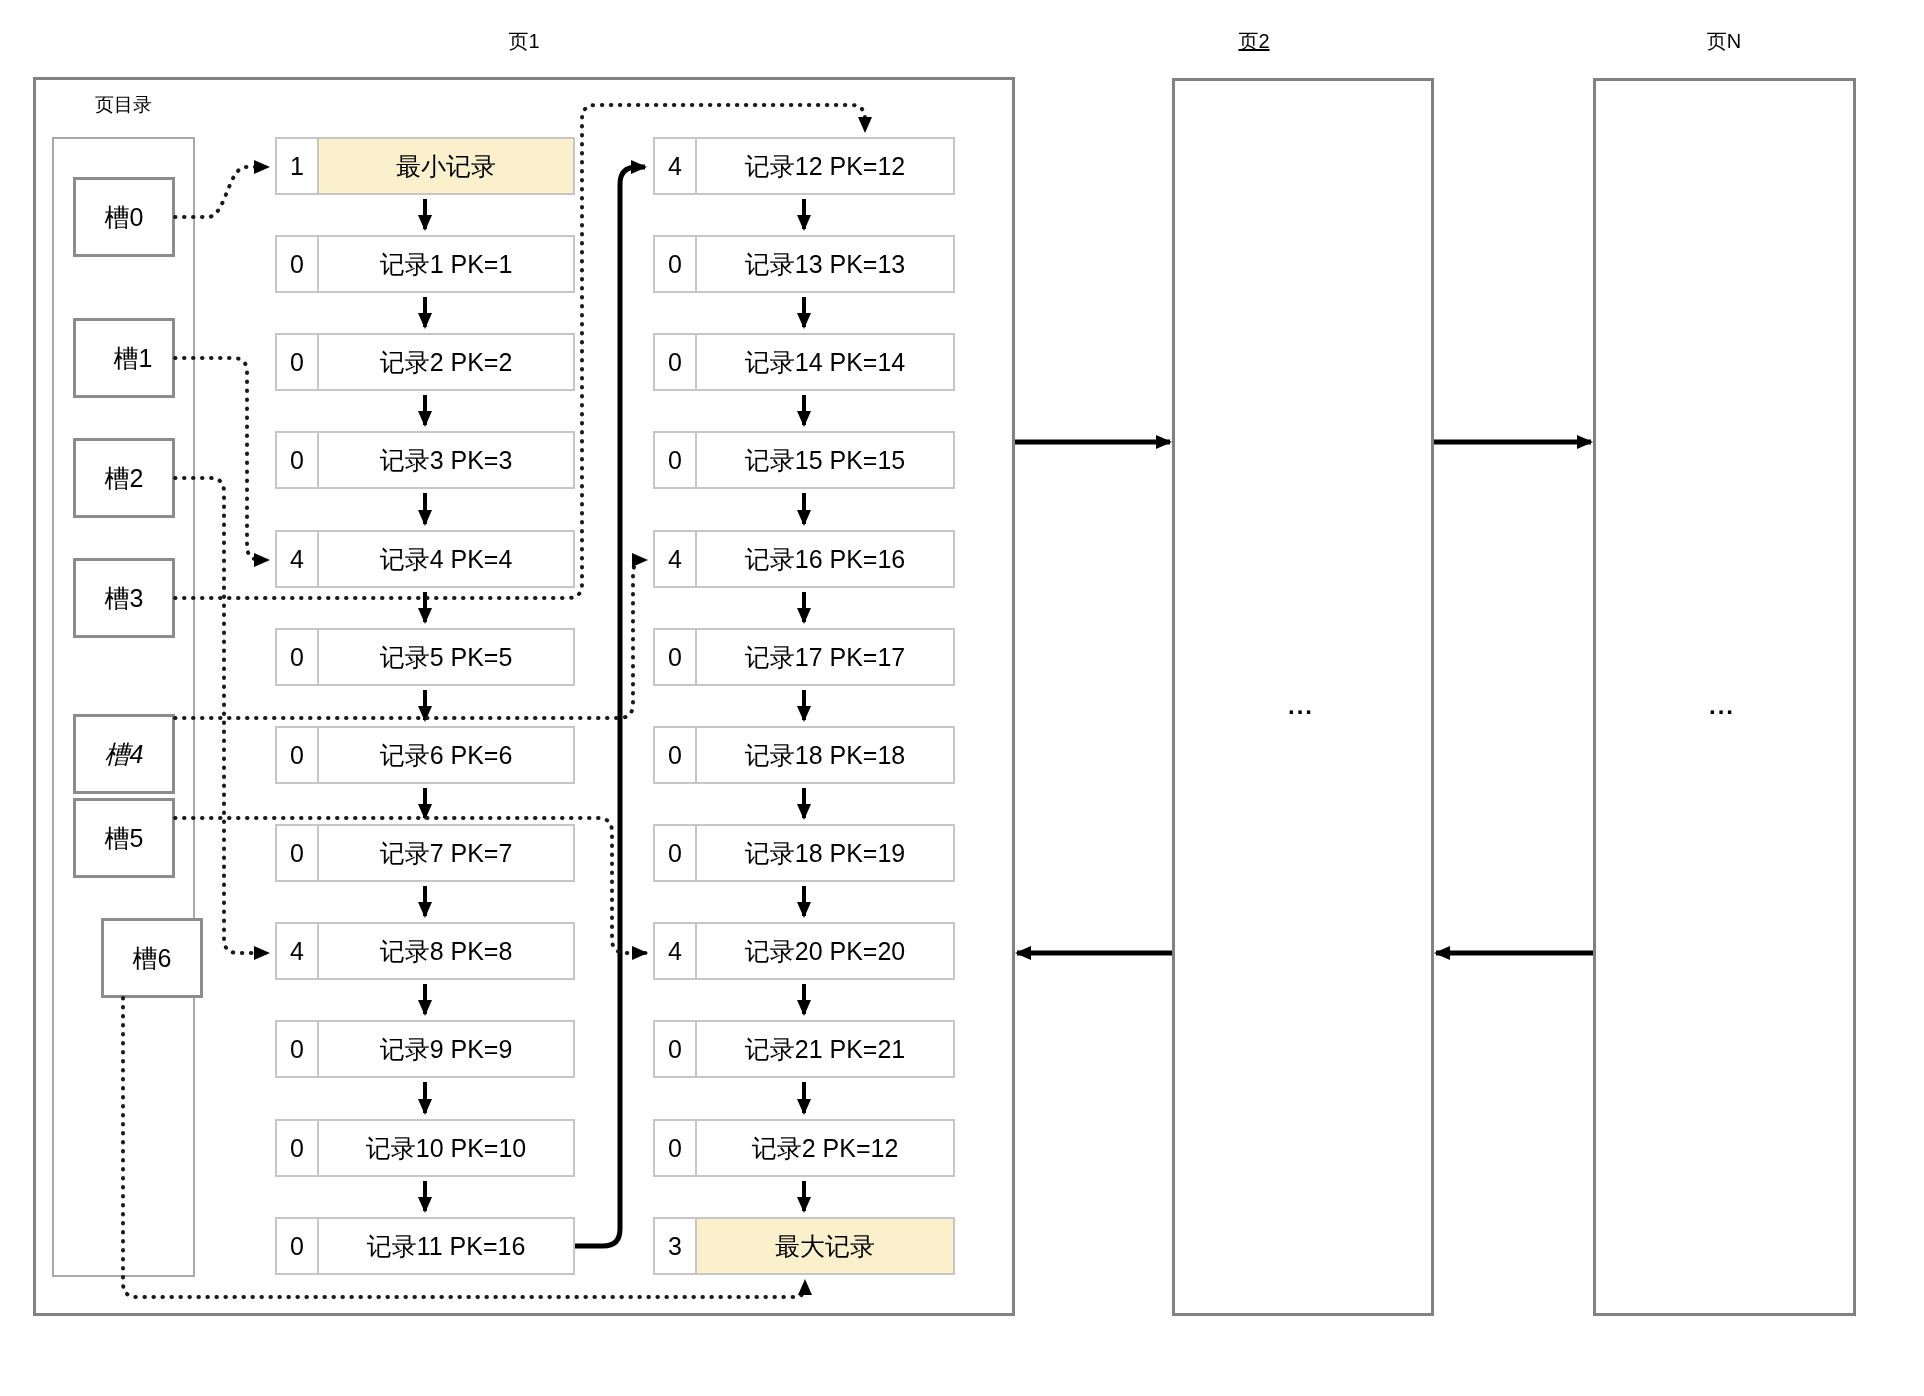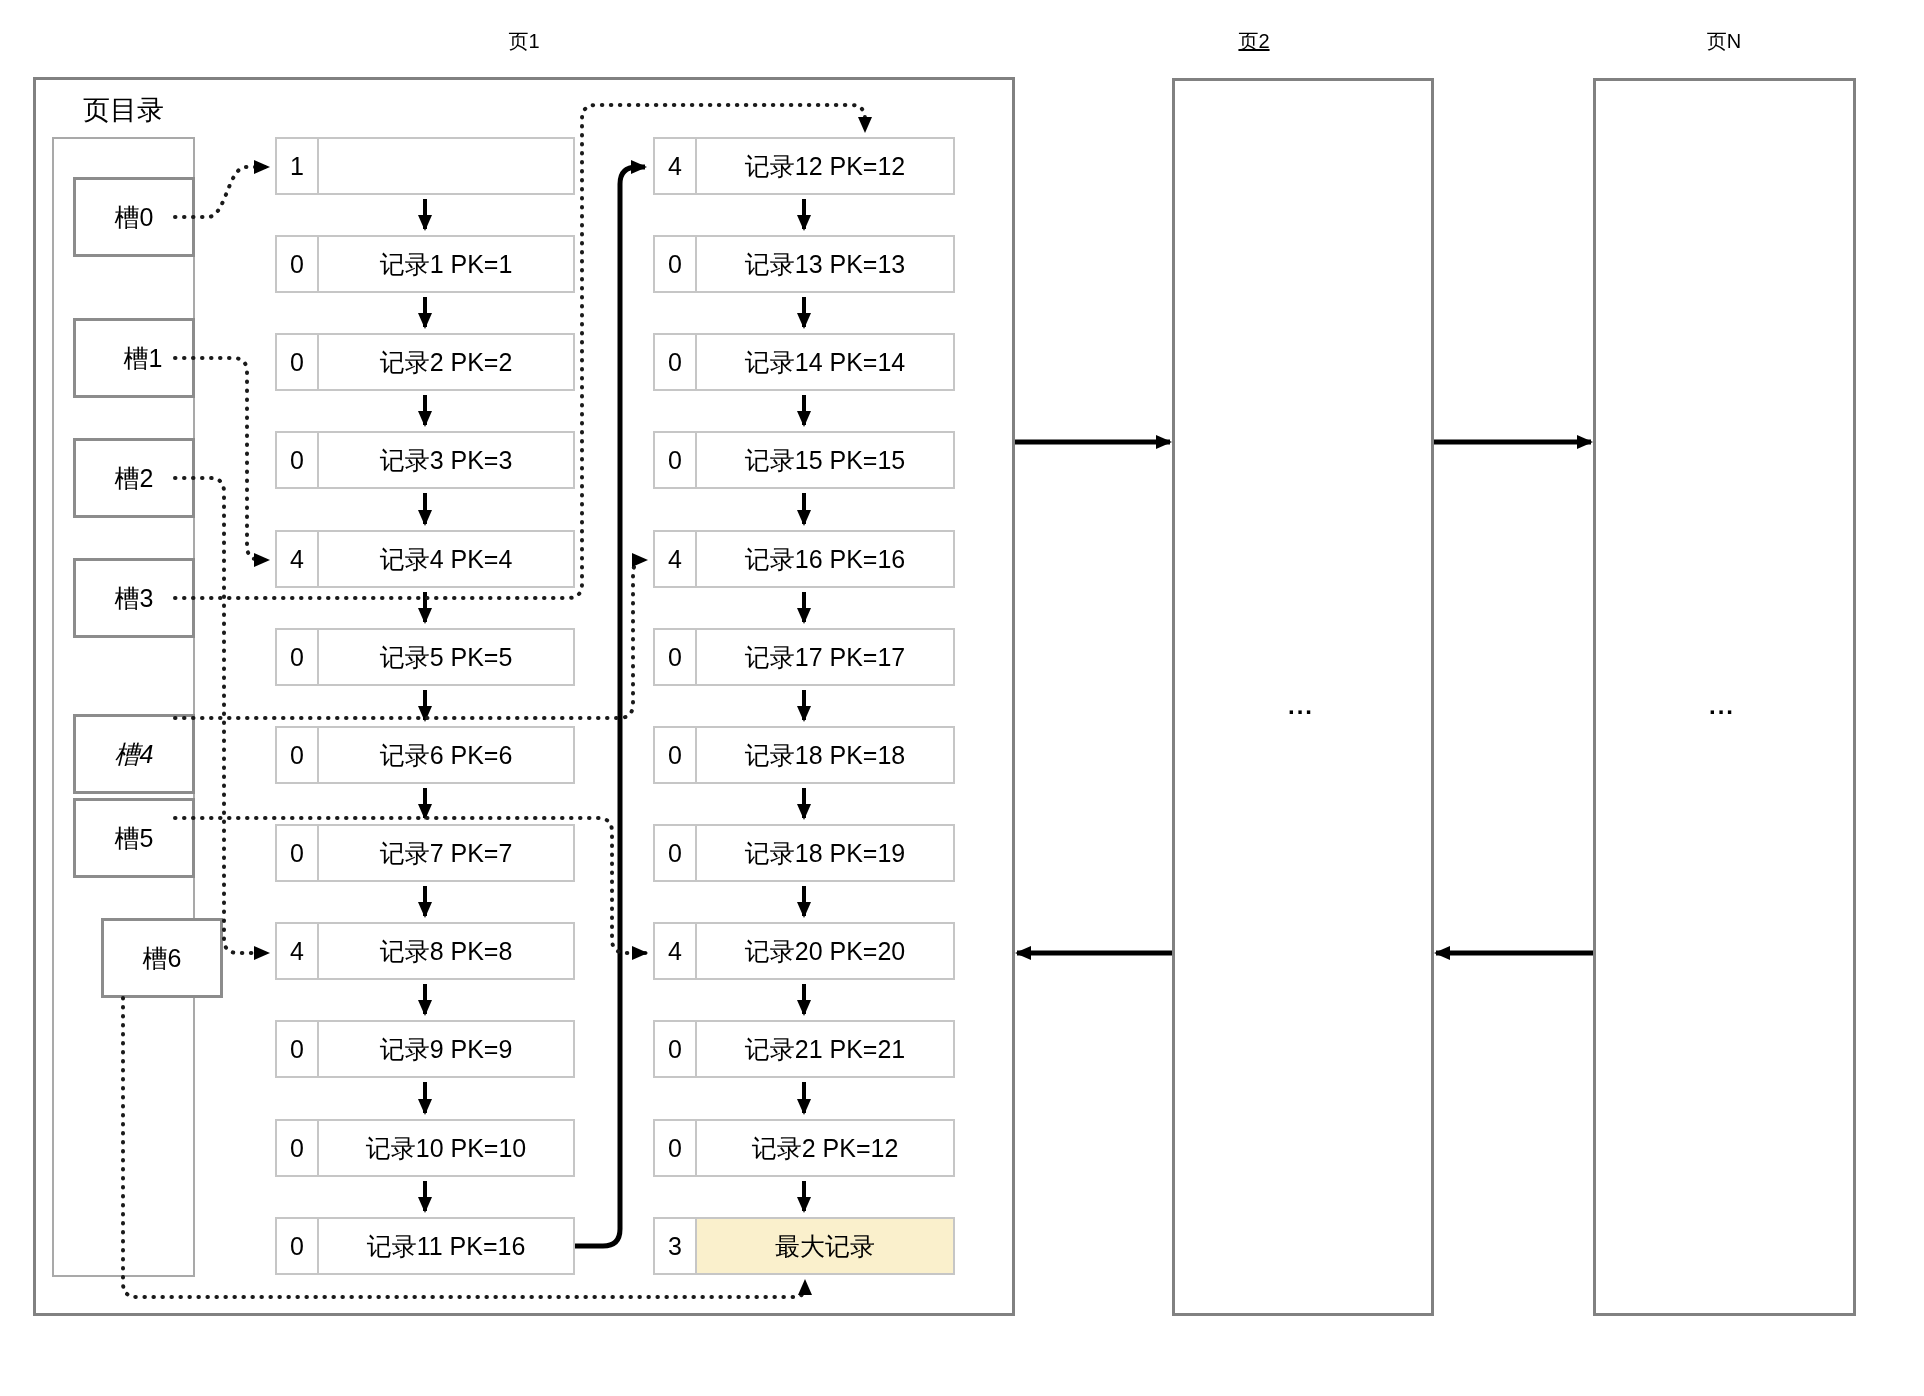--- a/index.html
+++ b/index.html
@@ -3,22 +3,22 @@
 <meta charset="utf-8">
 <style>
   html,body{margin:0;padding:0;background:#fff;}
   #canvas{position:relative;width:1924px;height:1396px;background:#fff;
           font-family:"Liberation Sans","DejaVu Sans",sans-serif;color:#000;overflow:hidden;}
   .page{position:absolute;border:3px solid #818181;background:#fff;box-sizing:border-box;}
   .page-label{position:absolute;font-size:20px;text-align:center;white-space:nowrap;}
   .dots{position:absolute;font-size:24px;font-weight:bold;letter-spacing:2px;}
   .dir-box{position:absolute;left:52px;top:137px;width:143px;height:1140px;
            border:2px solid #a9a9a9;box-sizing:border-box;background:#fff;}
-  .dir-label{position:absolute;left:52px;top:92px;width:143px;text-align:center;font-size:27px;}
-  .slot{position:absolute;left:73px;width:122px;height:80px;border:3px solid #8c8c8c;
+  .dir-label{position:absolute;left:52px;top:92px;width:143px;text-align:center;font-size:19px;}
+  .slot{position:absolute;left:73px;width:102px;height:80px;border:3px solid #8c8c8c;
         background:#fff;box-sizing:border-box;display:flex;align-items:center;justify-content:center;
         font-size:25px;}
   .row{position:absolute;height:58px;border:2px solid #c6c6c6;background:#fff;
        box-sizing:border-box;display:flex;font-size:25px;}
   .row .num{width:40px;flex:0 0 40px;border-right:2px solid #c6c6c6;display:flex;
             align-items:center;justify-content:center;background:#fff;}
   .row .lbl{flex:1;display:flex;align-items:center;justify-content:center;}
   .row.hl .lbl{background:var(--hl,#faf0cc);}
   #wires{position:absolute;left:0;top:0;pointer-events:none;}
 </style>
@@ -44,20 +44,21 @@
   <div class="slot" style="top:177px;">槽0</div>
   <div class="slot" style="top:318px;padding-left:18px;">槽1</div>
   <div class="slot" style="top:438px;">槽2</div>
   <div class="slot" style="top:558px;">槽3</div>
   <div class="slot" style="top:714px;font-style:italic;">槽4</div>
   <div class="slot" style="top:798px;">槽5</div>
   <div class="slot" style="top:918px;margin-left:28px;">槽6</div>
 
   <div class="row hl" style="left:275px;top:137px;width:300px;">
     <div class="num">1</div>
+    <div class="lbl">最小记录</div>
   </div>
   <div class="row" style="left:275px;top:235px;width:300px;">
     <div class="num">0</div>
     <div class="lbl">记录1 PK=1</div>
   </div>
   <div class="row" style="left:275px;top:333px;width:300px;">
     <div class="num">0</div>
     <div class="lbl">记录2 PK=2</div>
   </div>
   <div class="row" style="left:275px;top:431px;width:300px;">

